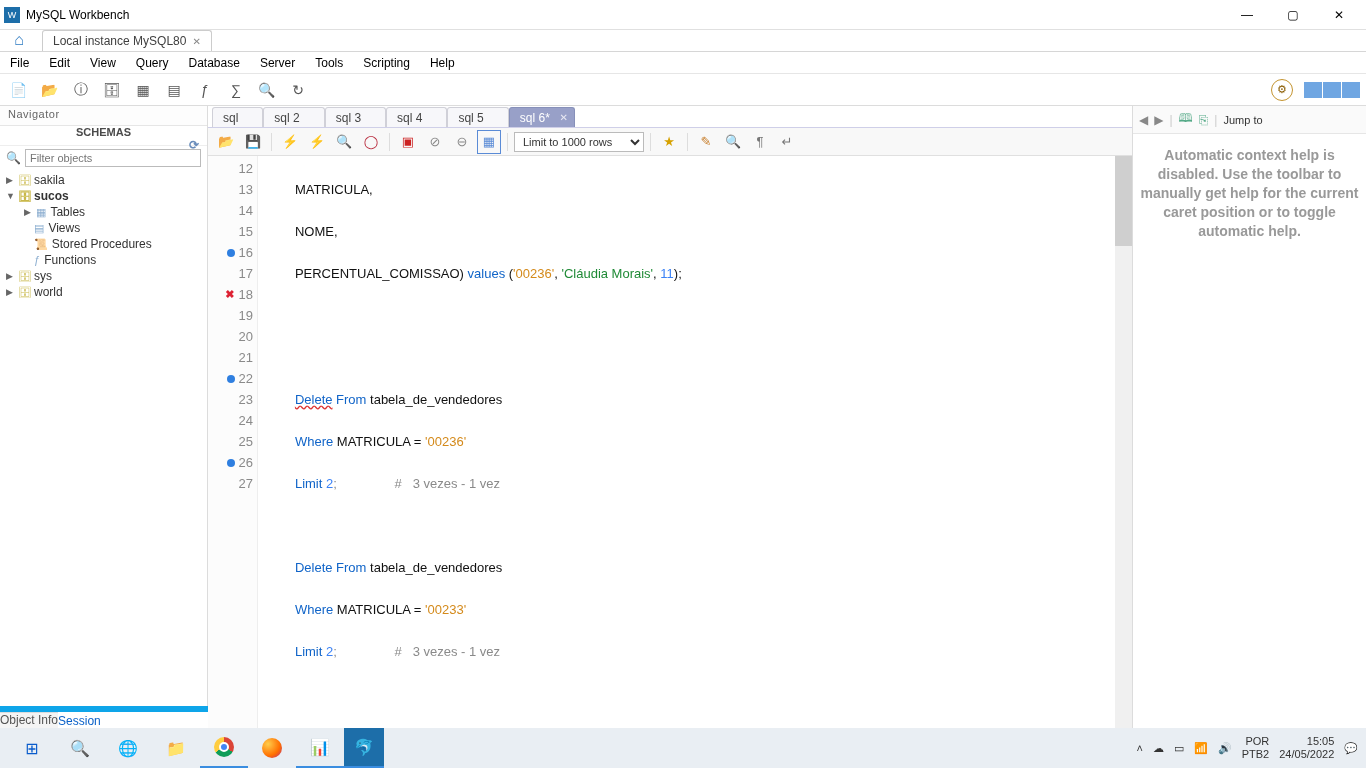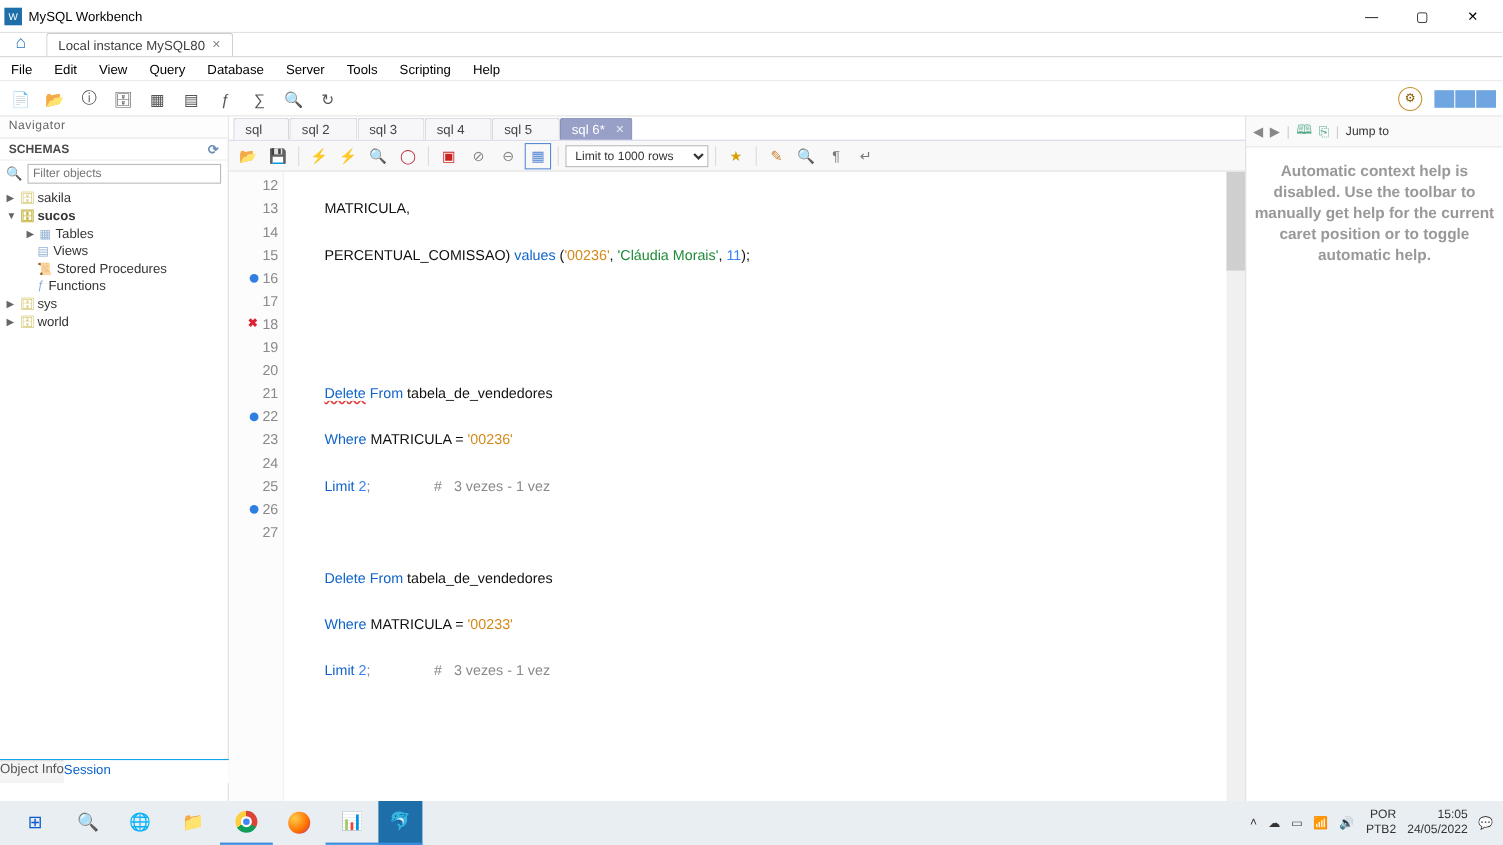--- a/index.html
+++ b/index.html
@@ -22,34 +22,34 @@
   .main-toolbar { height: 32px; background: #fff; display: flex; align-items: center; padding: 0 6px; gap: 5px; border-bottom: 1px solid #dcdcdc; }
   .tb-btn { width: 26px; height: 26px; display: flex; align-items: center; justify-content: center; color: #555; font-size: 14px; }
   .gear-right { margin-left: auto; width: 22px; height: 22px; border: 1px solid #c49430; border-radius: 50%; display: flex; align-items: center; justify-content: center; color: #8a5c00; font-size: 11px; }
   .layout-toggles { display: flex; margin-left: 6px; gap: 1px; }
   .layout-toggles div { width: 18px; height: 16px; background: #6fa6e2; }
   
   .body { display: grid; grid-template-columns: 208px 924px 234px; height: 614px; }
   
   .nav-col { border-right: 1px solid #dcdcdc; display: flex; flex-direction: column; }
   .panel-title { height: 20px; font-size: 11px; color: #666; padding: 2px 8px; border-bottom: 1px solid #e6e6e6; background: #fdfdfd; letter-spacing: 0.5px; }
-  .schemas-head { display: flex; align-items: center; height: 20px; padding: 0 8px; font-size: 11px; font-weight: bold; color: #4a4a4a; border-bottom: 1px solid #eee; }
+  .schemas-head { display: flex; align-items: center; height: 20px; padding: 0 8px; font-size: 11px; font-weight: bold; color: #4a4a4a; border-bottom: 1px solid #eee; flex-direction: column; }
   .schemas-head .refresh { margin-left: auto; color: #6a8dbb; font-size: 12px; }
   .filter-row { display: flex; align-items: center; padding: 3px 6px; gap: 4px; }
   .filter-row .mag { color: #888; font-size: 12px; }
   .filter-row input { flex: 1; height: 18px; font-size: 11px; border: 1px solid #bbb; padding: 0 4px; background: #fff; }
   .tree { font-size: 12px; color: #333; padding: 2px 0; flex: 1; overflow: auto; }
   .tree-row { display: flex; align-items: center; height: 16px; padding-left: 6px; gap: 2px; }
   .tree-row .exp { width: 10px; color: #666; font-size: 9px; }
   .tree-row .db-icon { width: 14px; color: #c9b84a; font-size: 11px; }
   .tree-row.bold { font-weight: bold; }
   .tree-row .leaf-icon { color: #8caed0; font-size: 11px; margin-right: 2px; }
   .tab-active { color: #0a61c9; border-top: 2px solid #fff; }
   .tab-idle { background: #f4f4f4; color: #555; border-left: 1px solid #dcdcdc; border-top: 1px solid #dcdcdc; }
-  .info-tabs { display: flex; height: 22px; border-top: 1px solid #0ea5e9; font-size: 12px; position: absolute; width: 208px; bottom: 56px; background: #fff; }
+  .info-tabs { display: flex; height: 22px; border-top: 6px solid #0ea5e9; font-size: 12px; position: absolute; width: 208px; bottom: 40px; background: #fff; }
   
   .center-col { display: flex; flex-direction: column; }
   .sql-tabs { height: 22px; display: flex; align-items: flex-end; border-bottom: 1px solid #cfcfe8; padding-left: 4px; background: #fff; }
   .sql-tab { height: 20px; padding: 0 24px 0 10px; font-size: 12px; color: #444; border: 1px solid #d0d0d8; border-bottom: none; border-radius: 3px 3px 0 0; background: #f7f7fa; margin-right: 0; display: flex; align-items: center; position: relative; }
   .sql-tab.active { background: #98a0c8; color: #fff; border-color: #8790b9; }
   .sql-tab .tab-x { position: absolute; right: 6px; font-size: 10px; color: #999; }
   .sql-tab.active .tab-x { color: #e8e8f2; }
   .editor-toolbar { height: 28px; background: #f8f8f8; border-bottom: 1px solid #e0e0e0; display: flex; align-items: center; padding: 0 6px; gap: 3px; }
   .et-btn { width: 24px; height: 24px; display: flex; align-items: center; justify-content: center; font-size: 13px; }
   .et-sep { width: 1px; height: 18px; background: #ddd; margin: 0 3px; }
@@ -254,20 +254,21 @@
         <div class="gl">21</div>
         <div class="gl"><span class="mark m-blue"></span>22</div>
         <div class="gl">23</div>
         <div class="gl">24</div>
         <div class="gl">25</div>
         <div class="gl"><span class="mark m-blue"></span>26</div>
         <div class="gl">27</div>
       </div>
       <div class="code">
 <div><span>        MATRICULA,</span></div>
+<div><span>        NOME,</span></div>
 <div><span>        PERCENTUAL_COMISSAO) </span><span class="kw">values</span><span> (</span><span class="s-orange">'00236'</span><span>, </span><span class="s-green">'Cláudia Morais'</span><span>, </span><span class="s-num">11</span><span>);</span></div>
 <div> </div>
 <div> </div>
 <div>        <span class="kw sq">Delete</span><span class="kw"> From</span><span> tabela_de_vendedores</span></div>
 <div>        <span class="kw">Where</span><span> MATRICULA = </span><span class="s-orange">'00236'</span></div>
 <div>        <span class="kw">Limit</span><span class="s-num"> 2</span><span class="s-gray">;                #   3 vezes - 1 vez</span></div>
 <div> </div>
 <div>        <span class="kw">Delete</span><span class="kw"> From</span><span> tabela_de_vendedores</span></div>
 <div>        <span class="kw">Where</span><span> MATRICULA = </span><span class="s-orange">'00233'</span></div>
 <div>        <span class="kw">Limit</span><span class="s-num"> 2</span><span class="s-gray">;                #   3 vezes - 1 vez</span></div>

